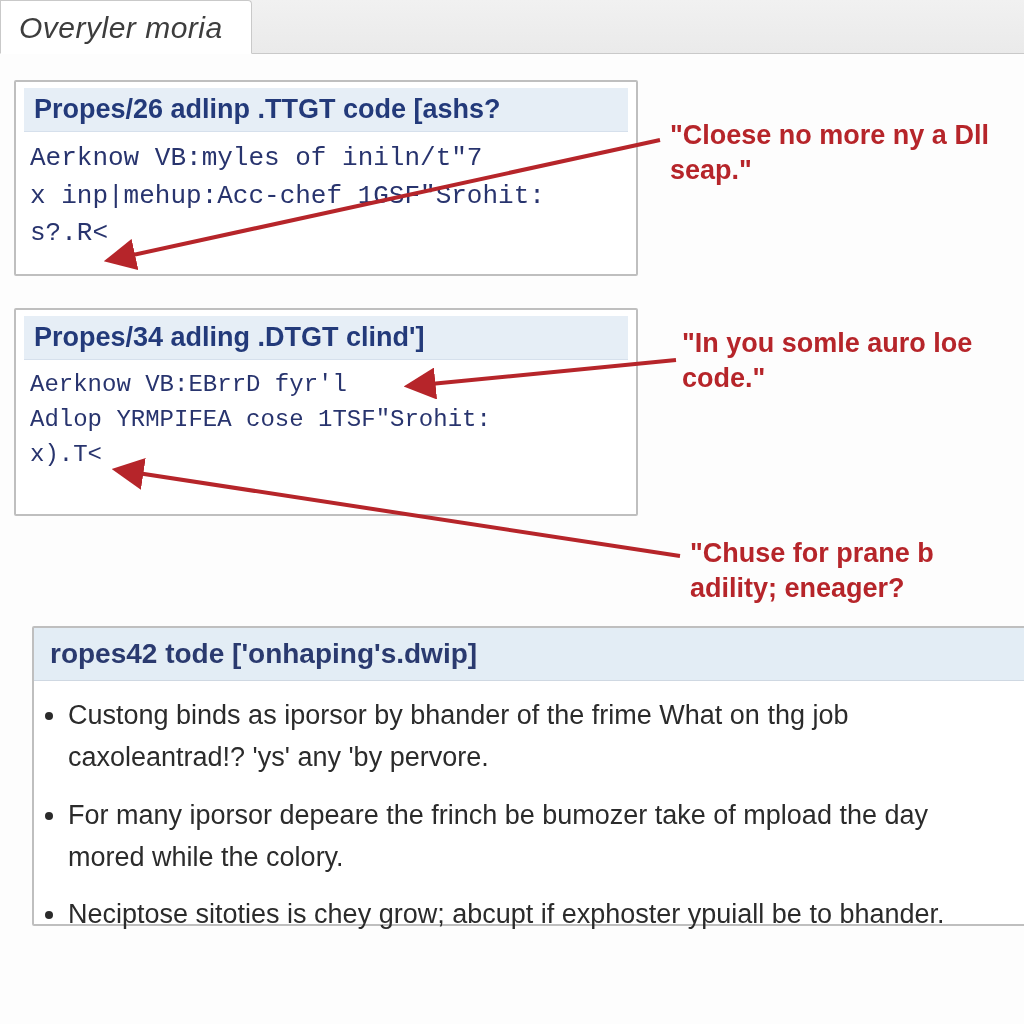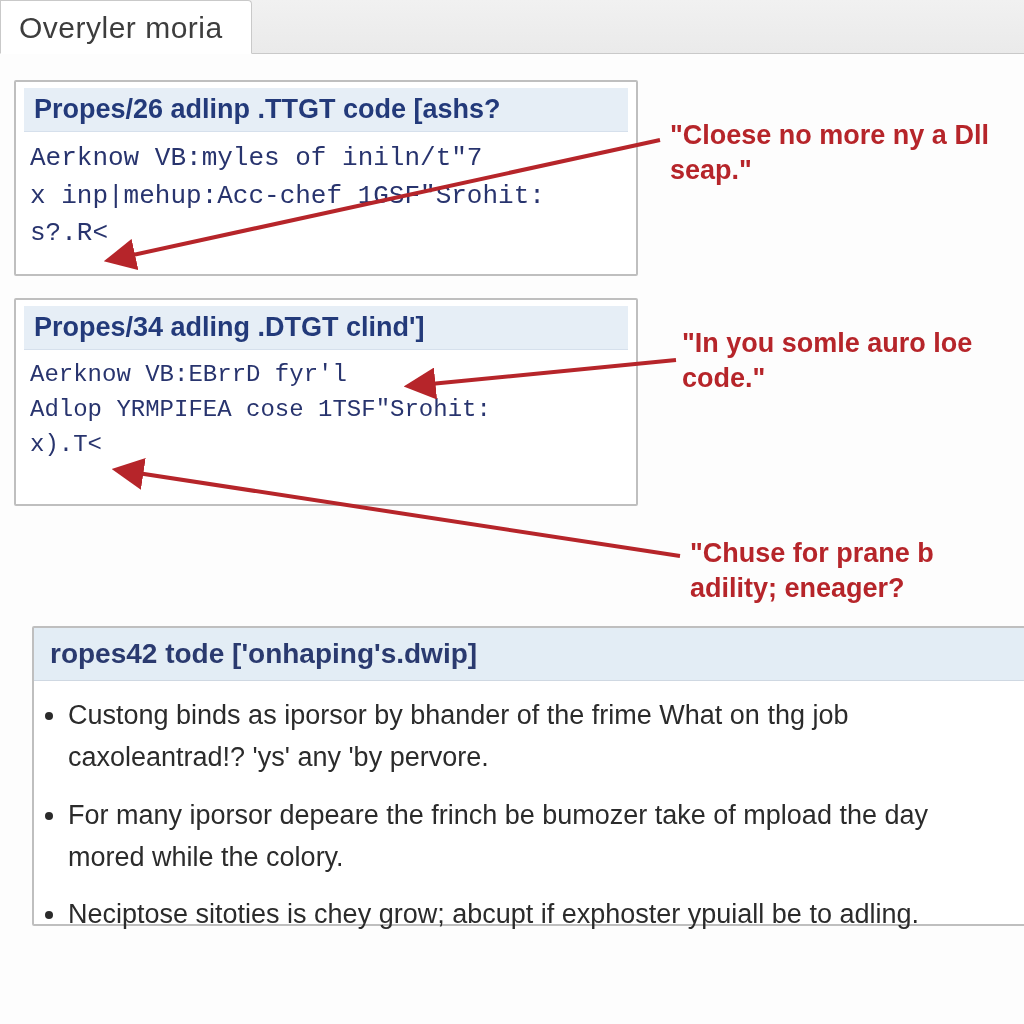--- a/index.html
+++ b/index.html
@@ -31,20 +31,21 @@
     height: 54px;
     padding: 0 28px 0 18px;
     line-height: 54px;
     font-size: 30px;
     color: #3d3d3d;
     background: #ffffff;
     border: 1px solid #c9c9c9;
     border-bottom: 1px solid #ffffff;
     border-top-right-radius: 4px;
     letter-spacing: 0.5px;
+    font-style: italic;
   }
 
   
   .panel {
     position: absolute;
     background: #ffffff;
     border: 2px solid #bfbfbf;
     border-radius: 2px;
   }
   .panel-head {
@@ -122,21 +123,21 @@
   </div>
 
   
   <div class="anno" style="left:670px; top:118px; font-size:27px;">"Cloese no more
 ny a Dll seap."</div>
   <svg class="arrow" style="left:0; top:0;" width="1024" height="1024">
     <path d="M 660 140  L 110 260"></path>
   </svg>
 
   
-  <div class="panel" style="left:14px; top:298px; width:624px; height:208px; font-size:27px;">
+  <div class="panel" style="left:14px; top:308px; width:624px; height:208px; font-size:27px;">
     <div class="panel-head">Propes/34 adling .DTGT clind']</div>
     <div class="codeblock" style="font-size:24px;">Aerknow VB:EBrrD fyr'l
 Adlop YRMPIFEA cose 1TSF"Srohit:
 x).T&lt;</div>
   </div>
 
   
   <div class="anno" style="left:682px; top:326px; font-size:27px;">"In you somle auro
 loe code."</div>
   <svg class="arrow" style="left:0; top:0;" width="1024" height="1024">
@@ -149,17 +150,17 @@
   <svg class="arrow" style="left:0; top:0;" width="1024" height="1024">
     <path d="M 680 556  L 118 470"></path>
   </svg>
 
   
   <div class="panel" style="left:32px; top:626px; width:996px; height:300px;">
     <div class="info-head">ropes42 tode ['onhaping's.dwip]</div>
     <ul class="bullets">
       <li>Custong binds as iporsor by bhander of the frime What on thg job caxoleantrad!? 'ys' any 'by pervore.</li>
       <li>For many iporsor depeare the frinch be bumozer take of mpload the day mored while the colory.</li>
-      <li>Neciptose sitoties is chey grow; abcupt if exphoster ypuiall be to adling.</li>
+      <li>Neciptose sitoties is chey grow; abcupt if exphoster ypuiall be to bhander.</li>
     </ul>
   </div>
 
 </div>
 
 </body></html>

